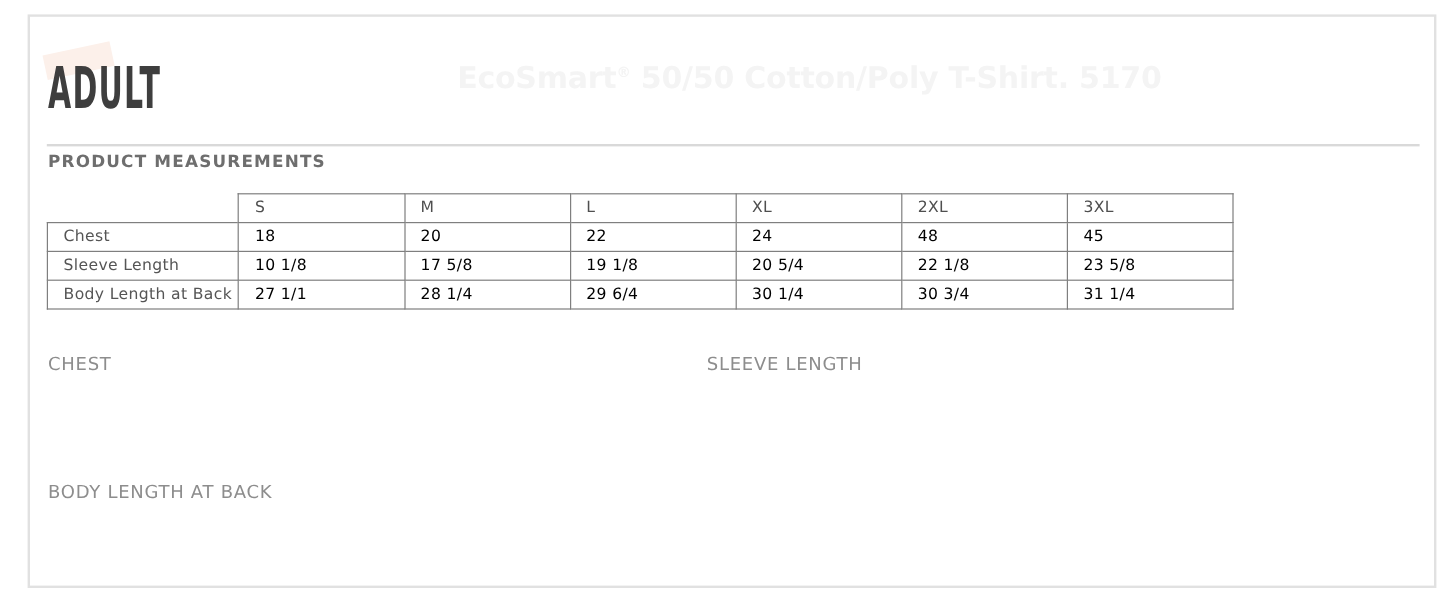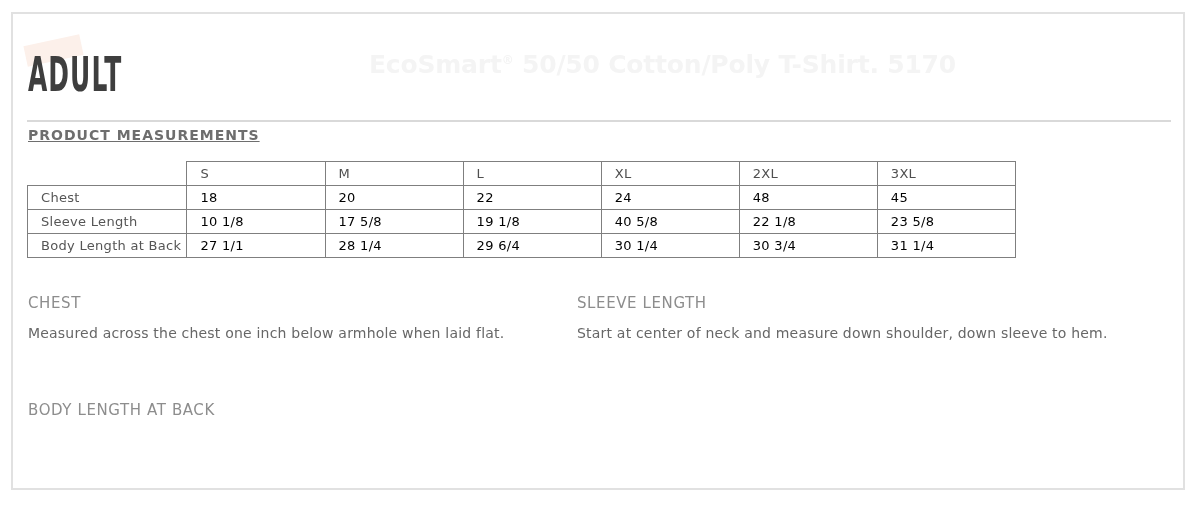--- a/index.html
+++ b/index.html
@@ -1,21 +1,21 @@
 <!DOCTYPE html>
 <html><head>
 <meta charset="utf-8">
 <style>
   html,body{margin:0;padding:0;background:#ffffff;}
   body{
     width:1200px;height:505px;position:relative;overflow:hidden;
     font-family:"DejaVu Sans", sans-serif;
     -webkit-font-smoothing:antialiased;
   }
-  .page{position:absolute;left:0;top:0;width:1016px;height:505px;background:#fff;}
+  .page{position:absolute;left:12px;top:0;width:1016px;height:505px;background:#fff;}
 
   
   .frame{
     position:absolute;left:11px;top:12px;width:1174px;height:478px;
     border:2px solid #e1e1e1;box-sizing:border-box;background:#fff;
   }
 
   
   .swoosh{
     position:absolute;left:25px;top:40px;width:57px;height:21px;
@@ -35,21 +35,21 @@
     position:absolute;top:50px;right:60px;
     font-size:25px;font-weight:bold;color:#f4f4f4;letter-spacing:-0.2px;
     white-space:nowrap;
   }
   .product-title sup{font-size:12px;vertical-align:9px;}
 
   
   .divider{position:absolute;left:27px;top:120px;width:1144px;height:2px;background:#d9d9d9;}
   .section-title{
     position:absolute;left:28px;top:127px;margin:0;
-    font-size:14px;font-weight:bold;letter-spacing:1px;color:#6e6e6e;text-decoration:underline;
+    font-size:14px;font-weight:bold;letter-spacing:1px;color:#6e6e6e;
   }
 
   
   .meas{
     position:absolute;left:27px;top:161px;
     border-collapse:collapse;table-layout:fixed;
     font-size:13px;letter-spacing:0.3px;
   }
   .meas th,.meas td{
     border:1.5px solid #7f7f7f;
@@ -114,42 +114,40 @@
           <td>22</td>
           <td>24</td>
           <td>48</td>
           <td>45</td>
         </tr>
         <tr>
           <th>Sleeve Length</th>
           <td>10 1/8</td>
           <td>17 5/8</td>
           <td>19 1/8</td>
-          <td>40 5/8</td>
+          <td>20 5/4</td>
           <td>22 1/8</td>
           <td>23 5/8</td>
         </tr>
         <tr>
           <th>Body Length at Back</th>
           <td>27 1/1</td>
           <td>28 1/4</td>
           <td>29 6/4</td>
           <td>30 1/4</td>
           <td>30 3/4</td>
           <td>31 1/4</td>
         </tr>
       </tbody>
   </table>
 
   <div class="def def-chest">
     <div class="term">CHEST</div>
-    <div class="desc">Measured across the chest one inch below armhole when laid flat.</div>
   </div>
 
   <div class="def def-sleeve">
     <div class="term">SLEEVE LENGTH</div>
-    <div class="desc">Start at center of neck and measure down shoulder, down sleeve to hem.</div>
   </div>
 
   <div class="def def-body">
     <div class="term">BODY LENGTH AT BACK</div>
   </div>
 </div>
 
 </body></html>

